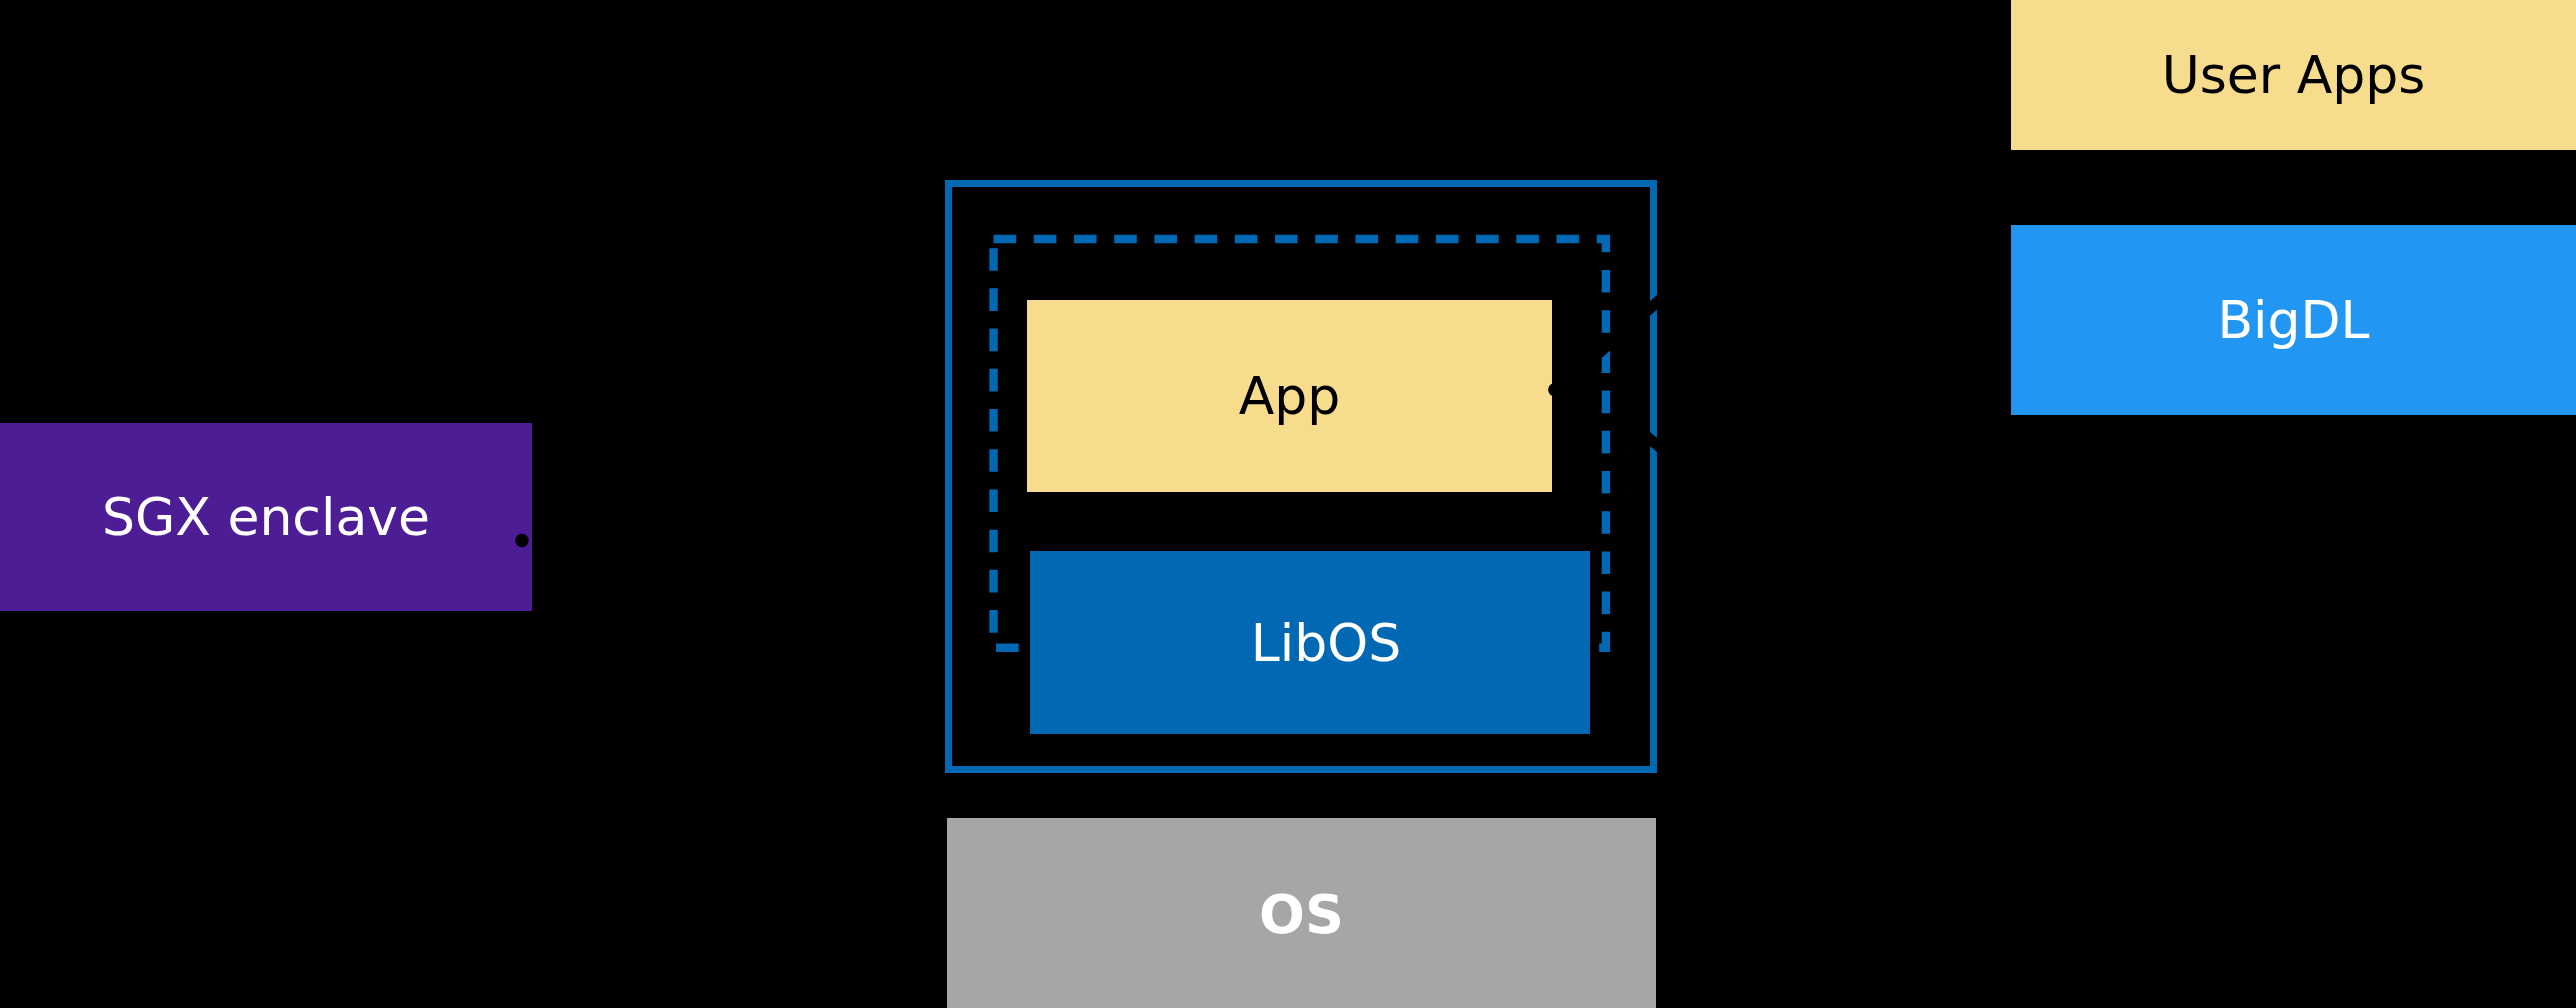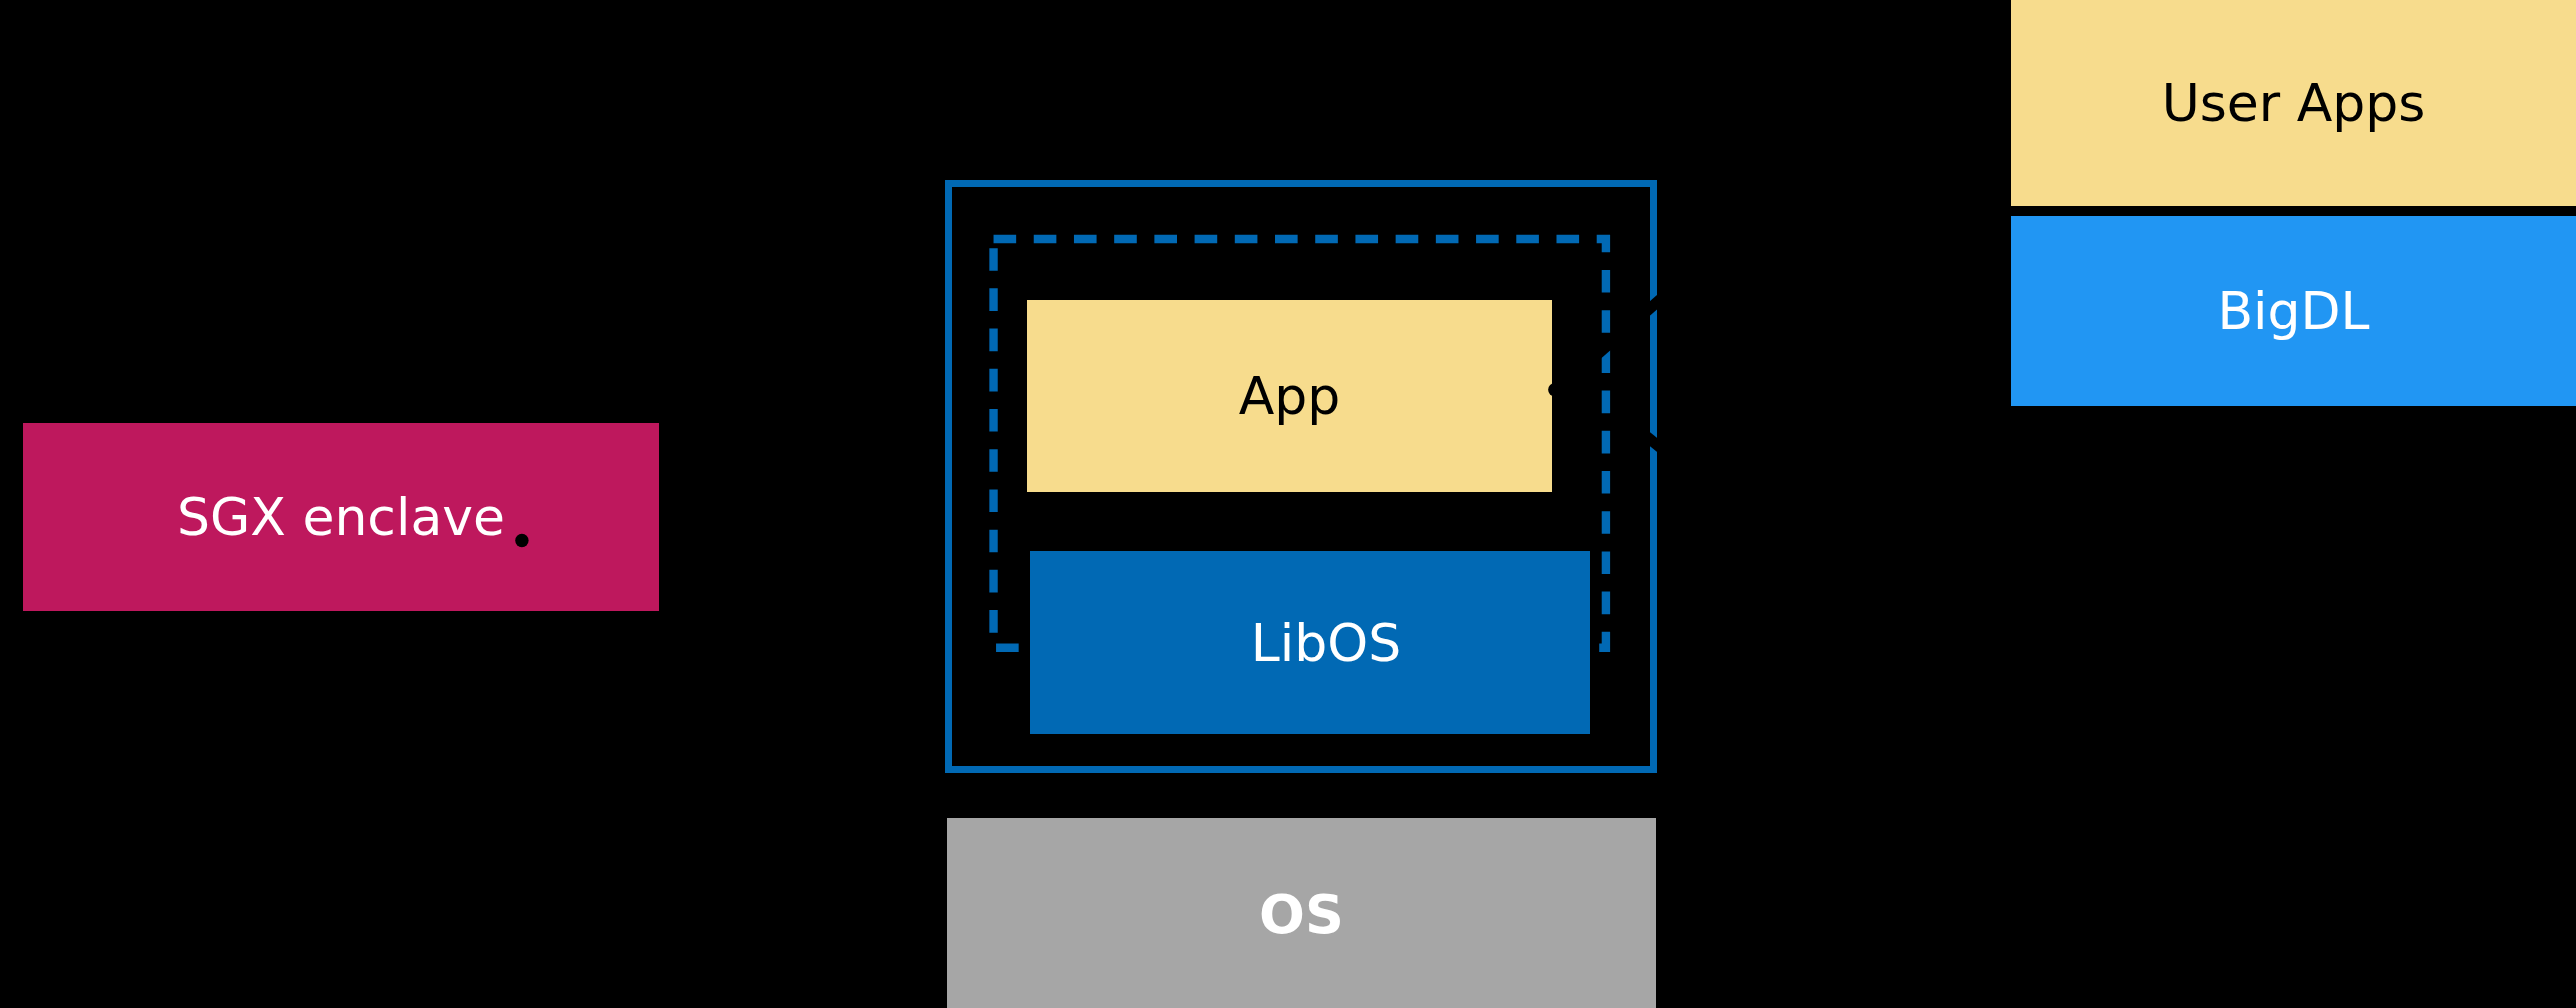--- a/index.html
+++ b/index.html
@@ -11,32 +11,32 @@
     font-family:"DejaVu Sans","Liberation Sans",sans-serif;
   }
   .box{
     position:absolute;
     display:flex;align-items:center;justify-content:center;
     font-size:52px;
     line-height:1;
     white-space:nowrap;
   }
   
-  .sgx{left:0;top:423px;width:636px;height:188px;background:#be185d;color:#ffffff;margin-left:23px;}
+  .sgx{left:0;top:423px;width:532px;height:188px;background:#4c1d95;color:#ffffff;}
   
   .outer-enclave{
     position:absolute;left:945px;top:180px;width:712px;height:593px;
     border:7.5px solid #0169B4;box-sizing:border-box;background:transparent;
   }
   .app{left:1027px;top:300px;width:525px;height:192px;background:#F7DC8D;color:#000000;}
   .libos{left:1030px;top:551px;width:528px;height:183px;background:#0169B4;color:#ffffff;padding-left:32px;}
   .os{left:947px;top:818px;width:709px;height:190px;background:#A6A6A6;color:#ffffff;font-weight:bold;font-size:54px;padding-top:4px;box-sizing:border-box;}
   
-  .userapps{left:2011px;top:0;width:565px;height:206px;background:#F7DC8D;color:#000000;}
-  .bigdl{left:2011px;top:216px;width:565px;height:190px;background:#2196F3;color:#ffffff;}
+  .userapps{left:2011px;top:0;width:565px;height:150px;background:#F7DC8D;color:#000000;}
+  .bigdl{left:2011px;top:225px;width:565px;height:190px;background:#2196F3;color:#ffffff;}
   .spark{left:2011px;top:472px;width:565px;height:195px;background:#BEBEBE;color:#ffffff;}
   .svg-layer{position:absolute;left:0;top:0;pointer-events:none;}
 </style>
 </head>
 <body>
 
 <div class="stage">
 
   <div class="box sgx">
     <span>SGX enclave</span>

